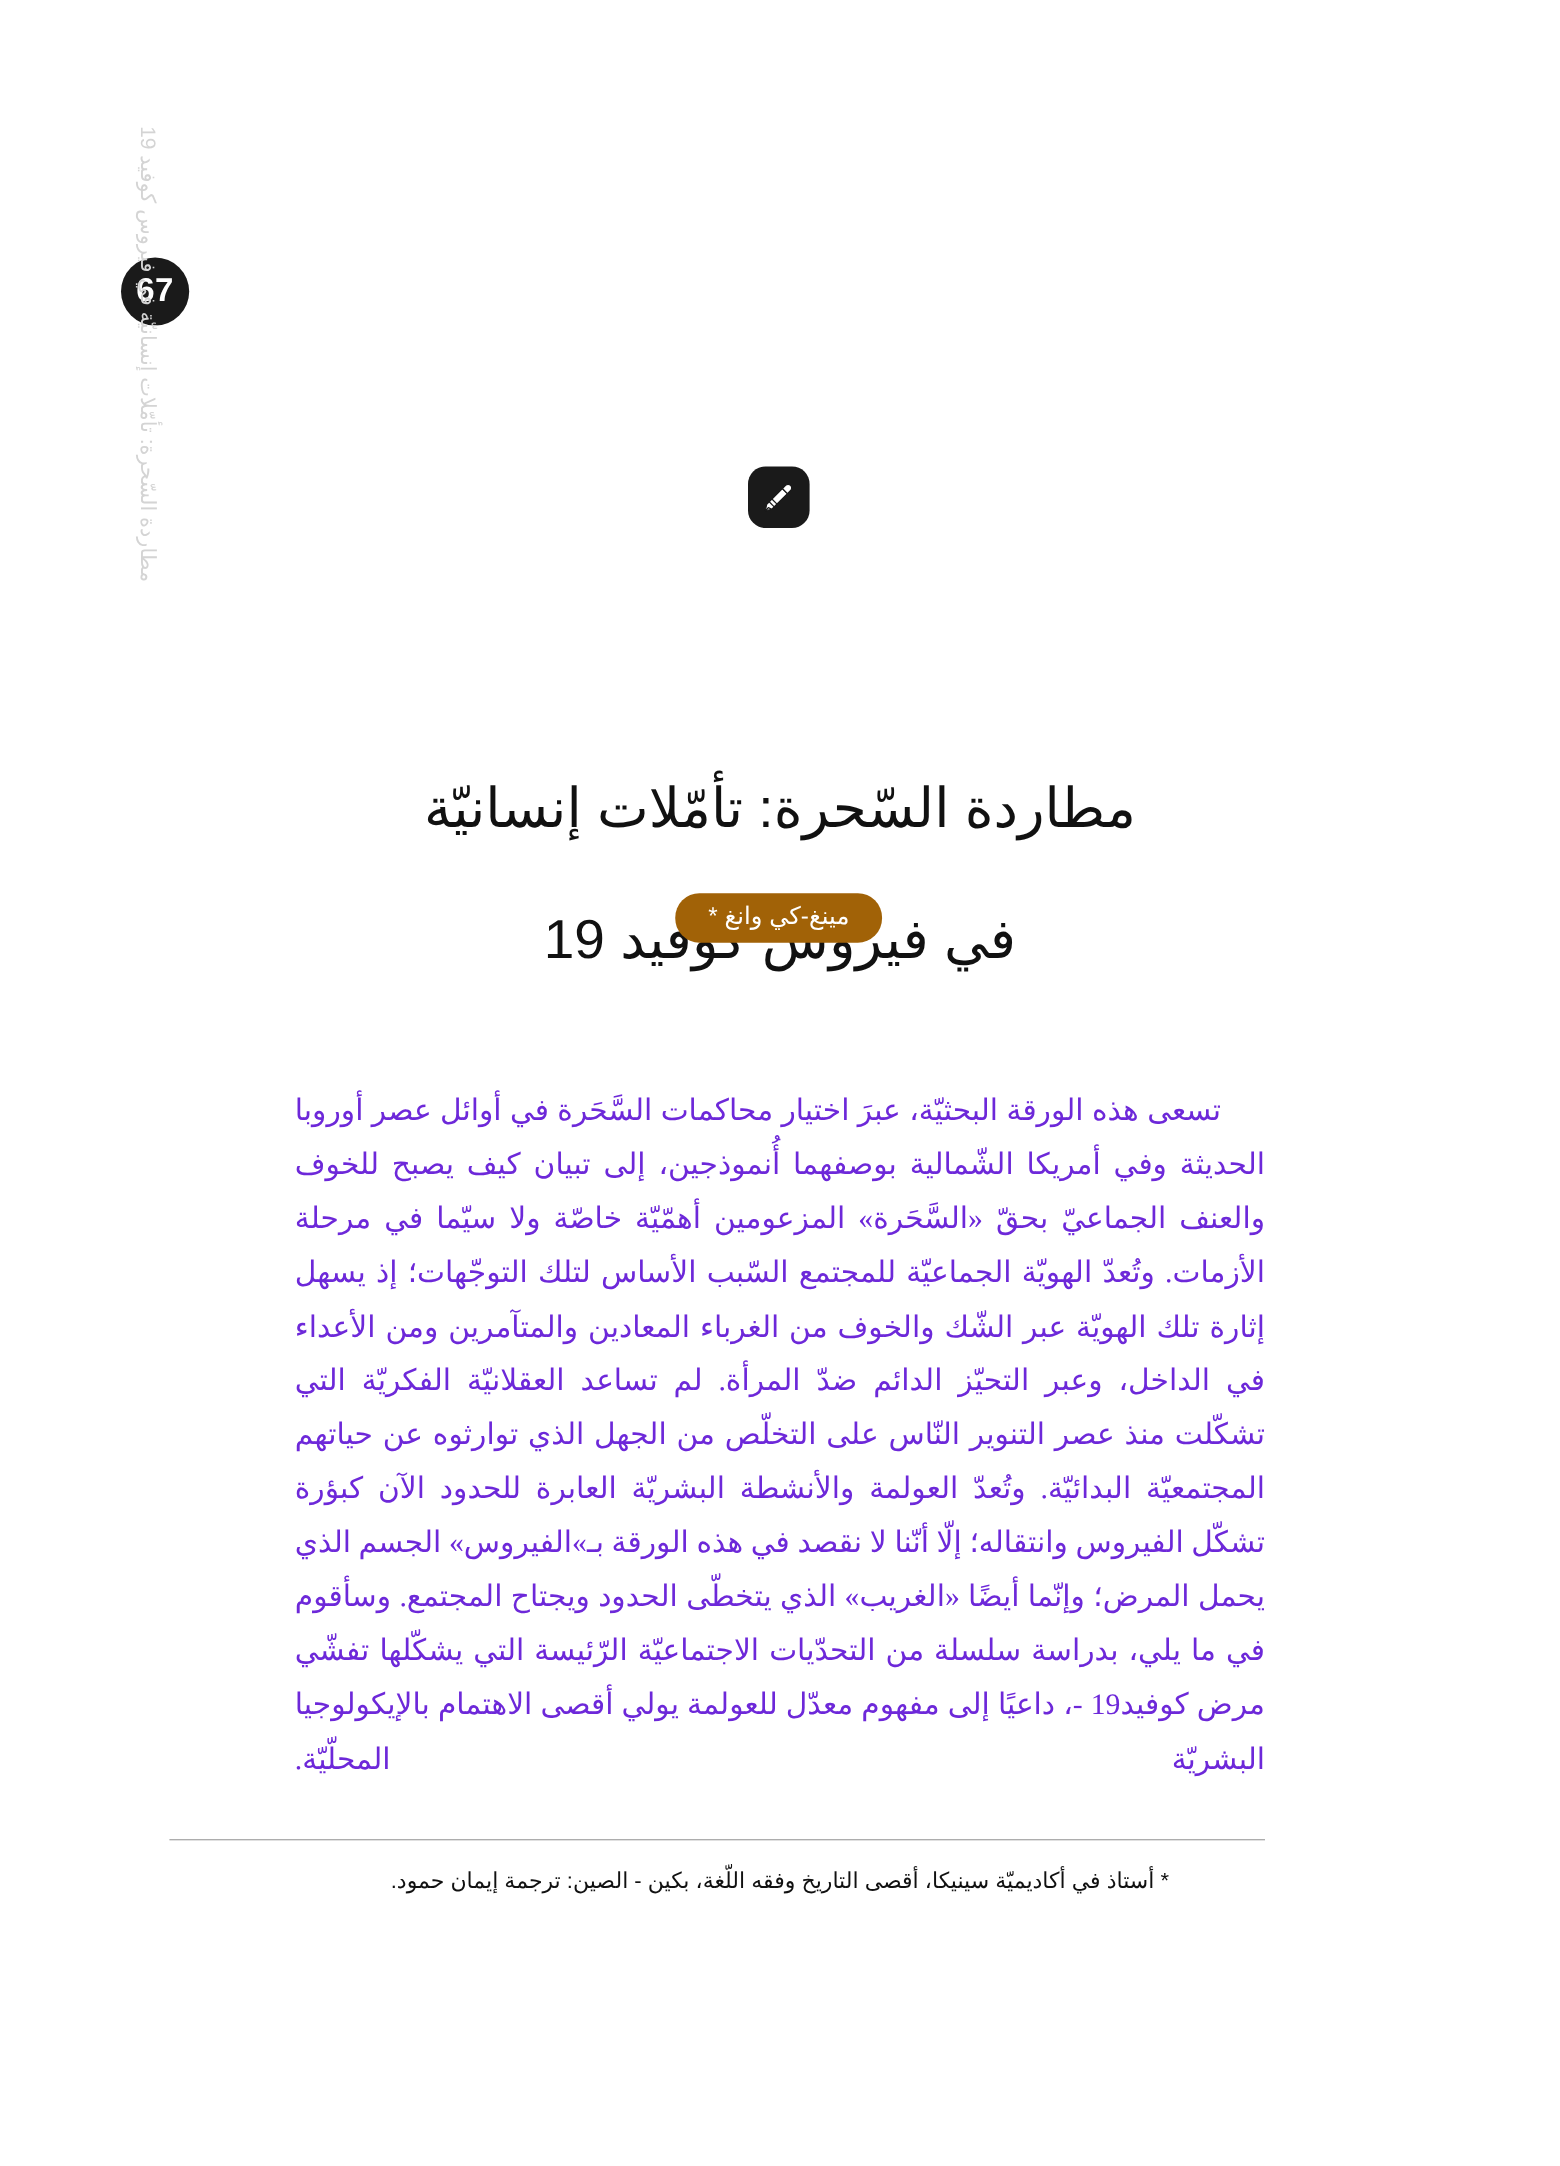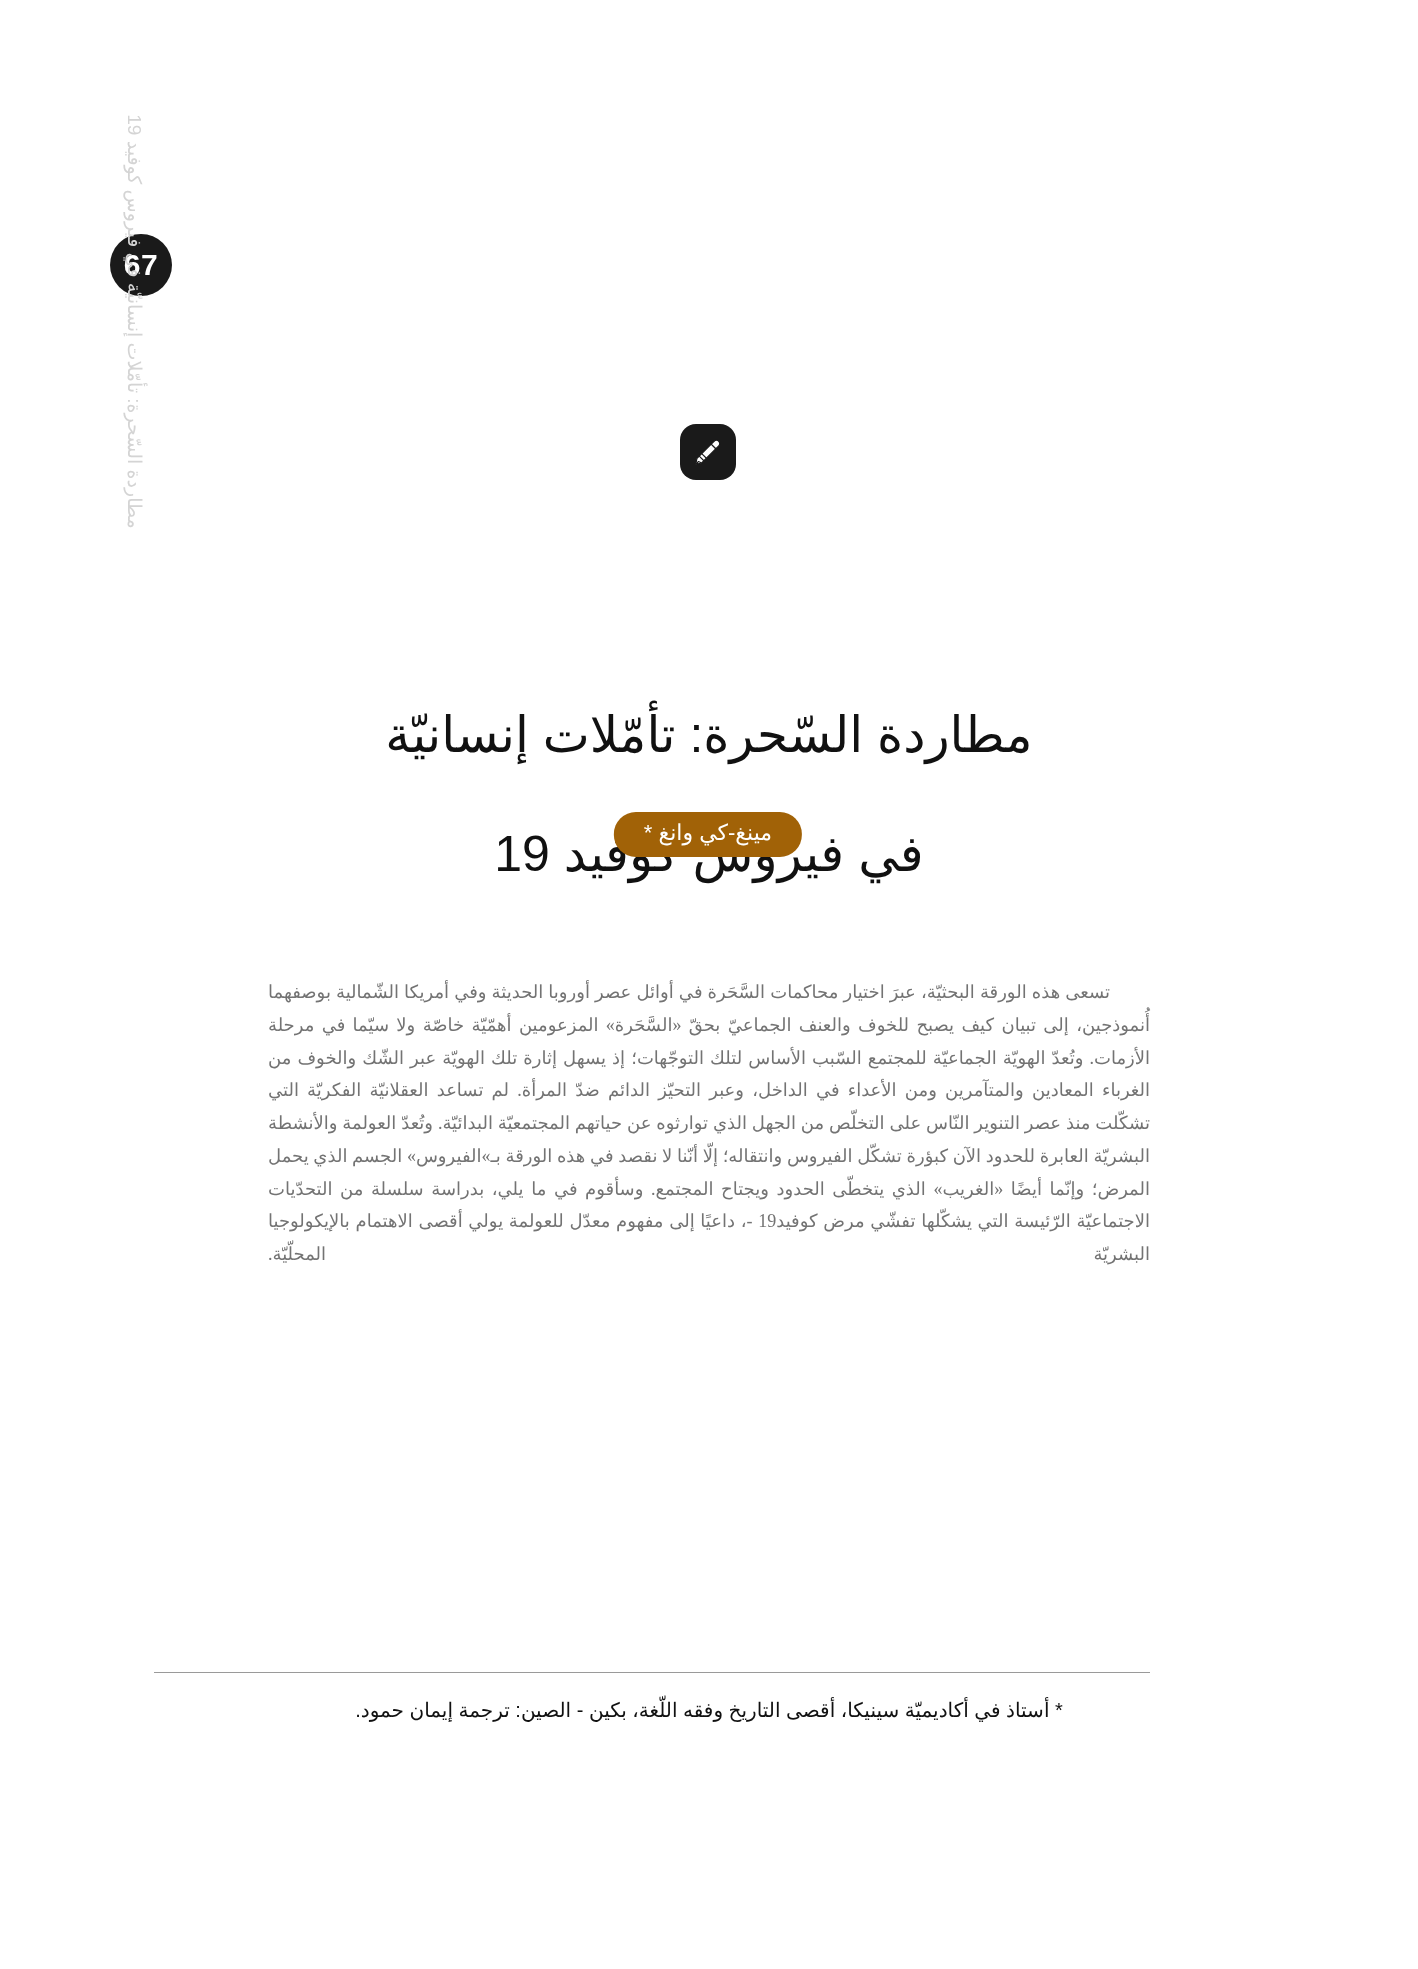--- a/index.html
+++ b/index.html
@@ -113,23 +113,23 @@
   
   .abstract {
     position: absolute;
     right: 268px;
     left: 268px;
     top: 958px;
     direction: rtl;
     text-align: justify;
     text-align-last: justify;
     font-family: "Liberation Serif", "DejaVu Serif", serif;
-    font-size: 18px;
+    font-size: 27px;
     line-height: 1.82;
-    color: #737373;
+    color: #6d28d9;
     text-indent: 40px;
   }
 
   
   .footnote-rule {
     position: absolute;
     right: 268px;
     top: 1672px;
     width: 996px;
     height: 1px;

